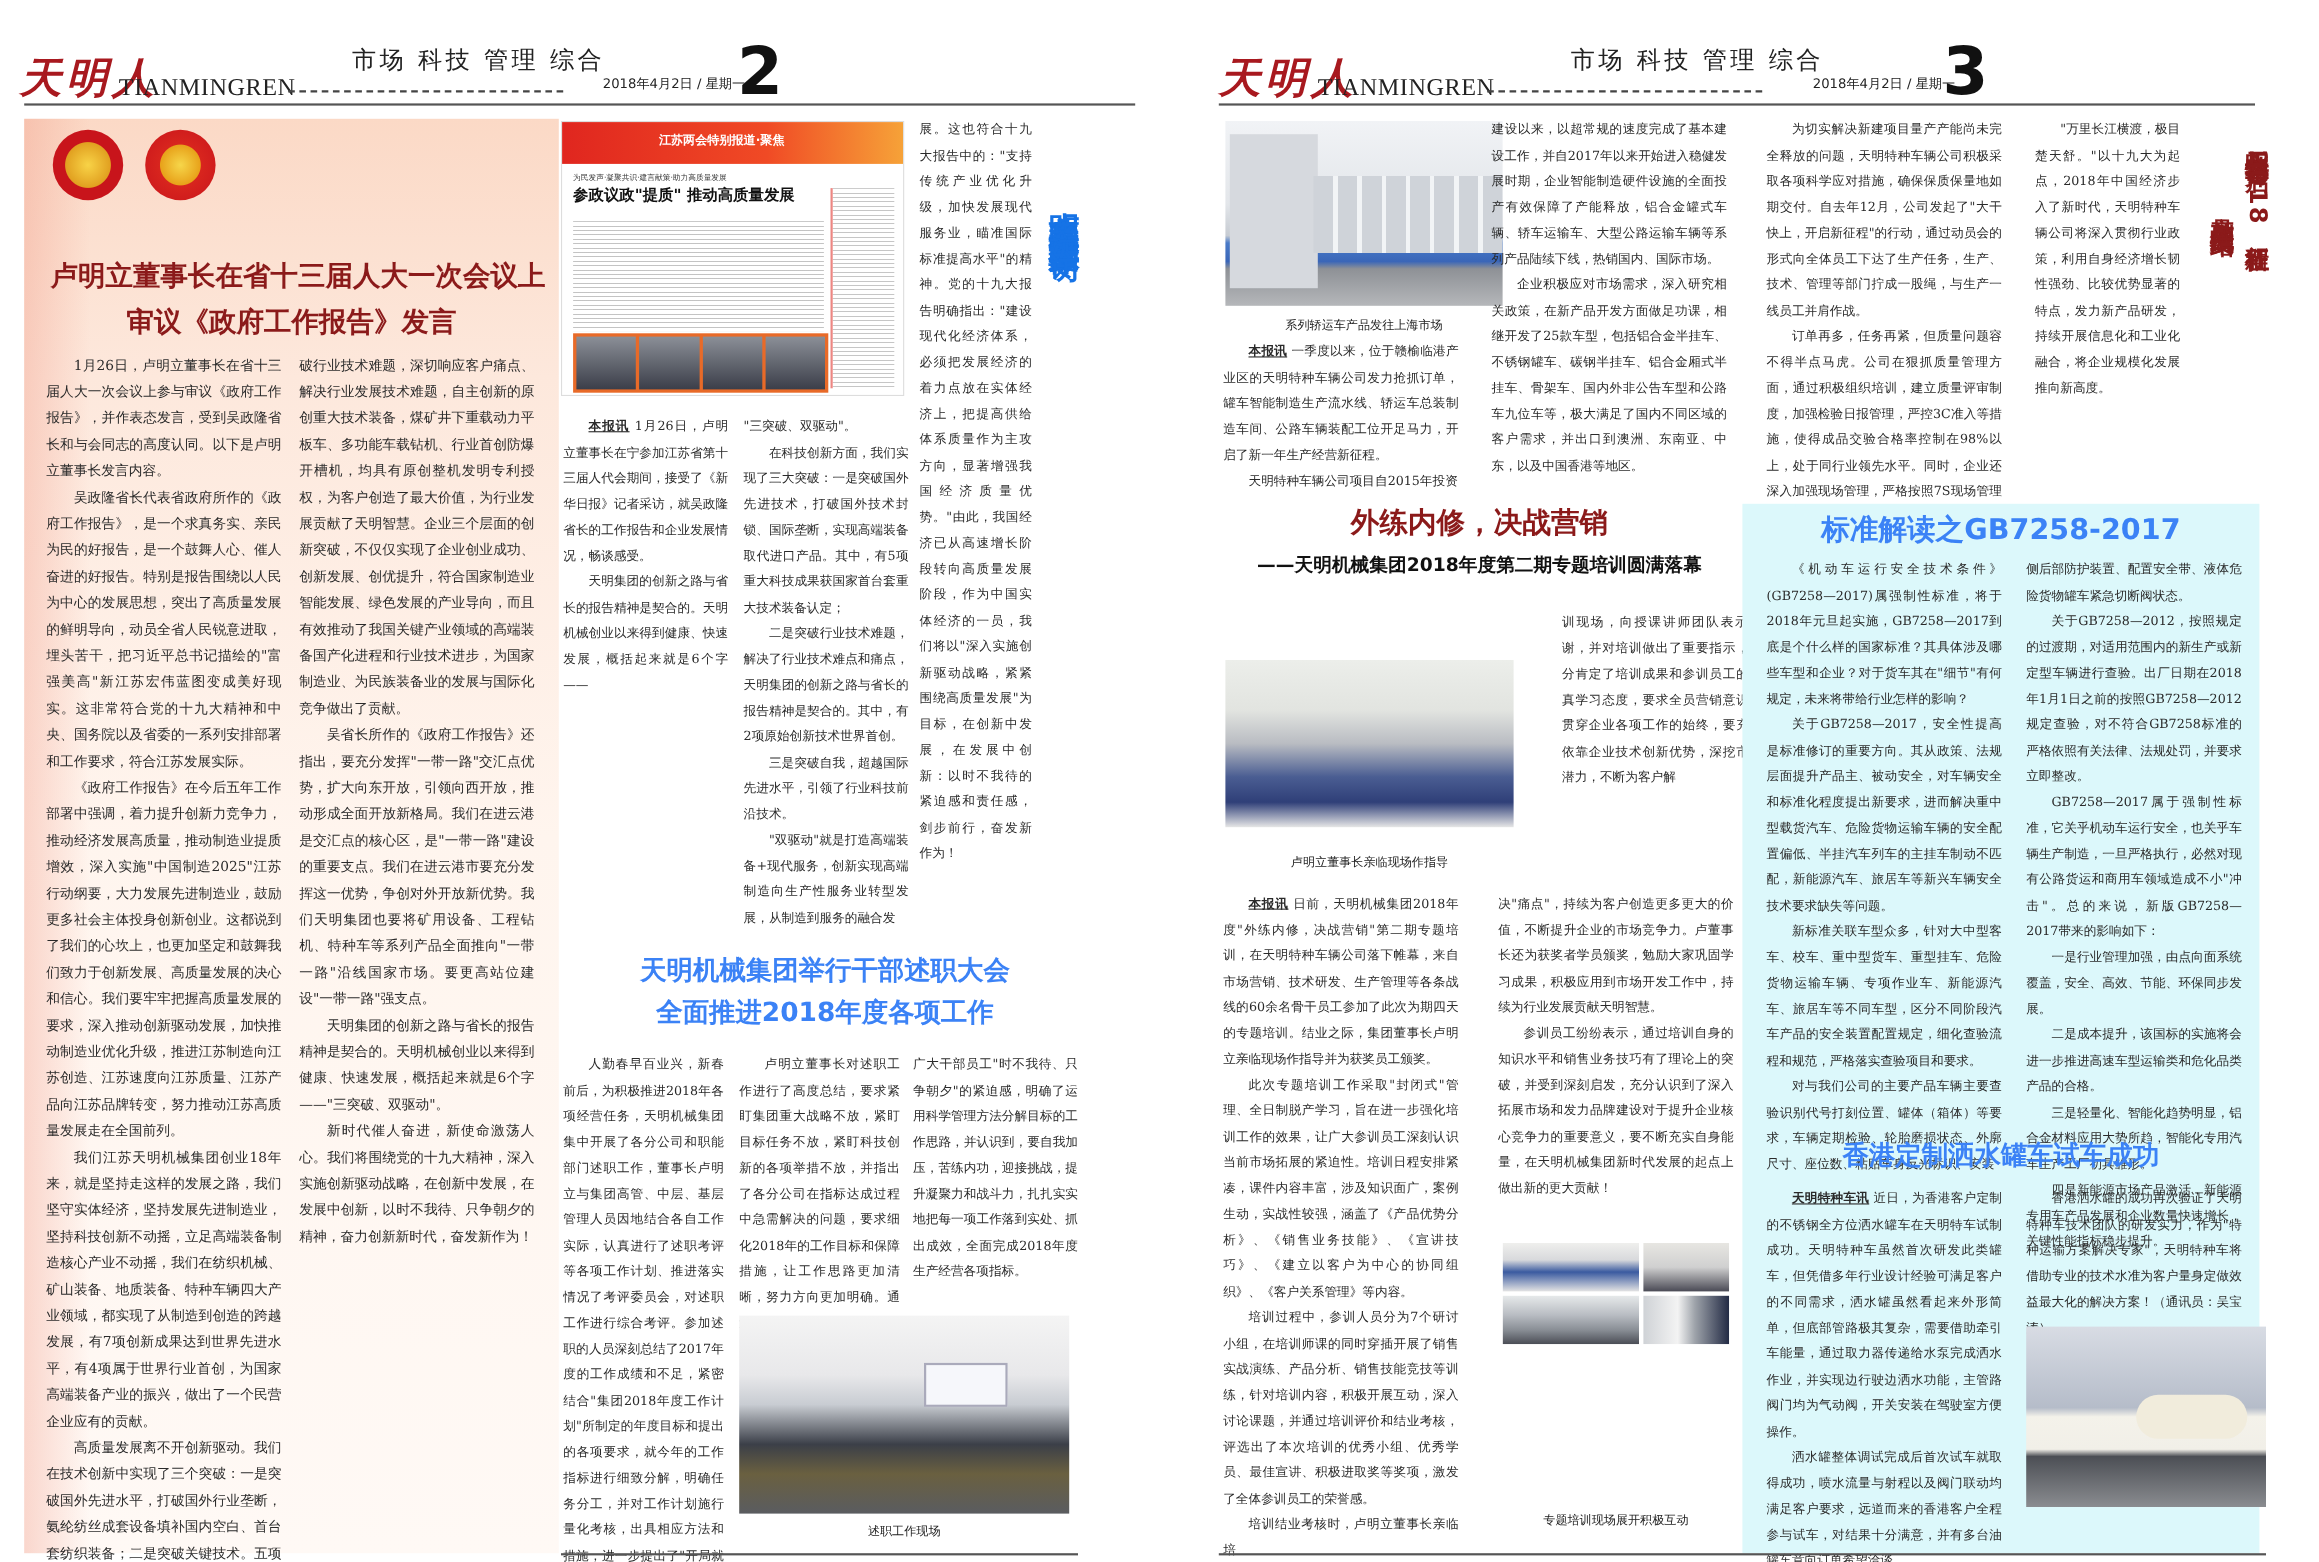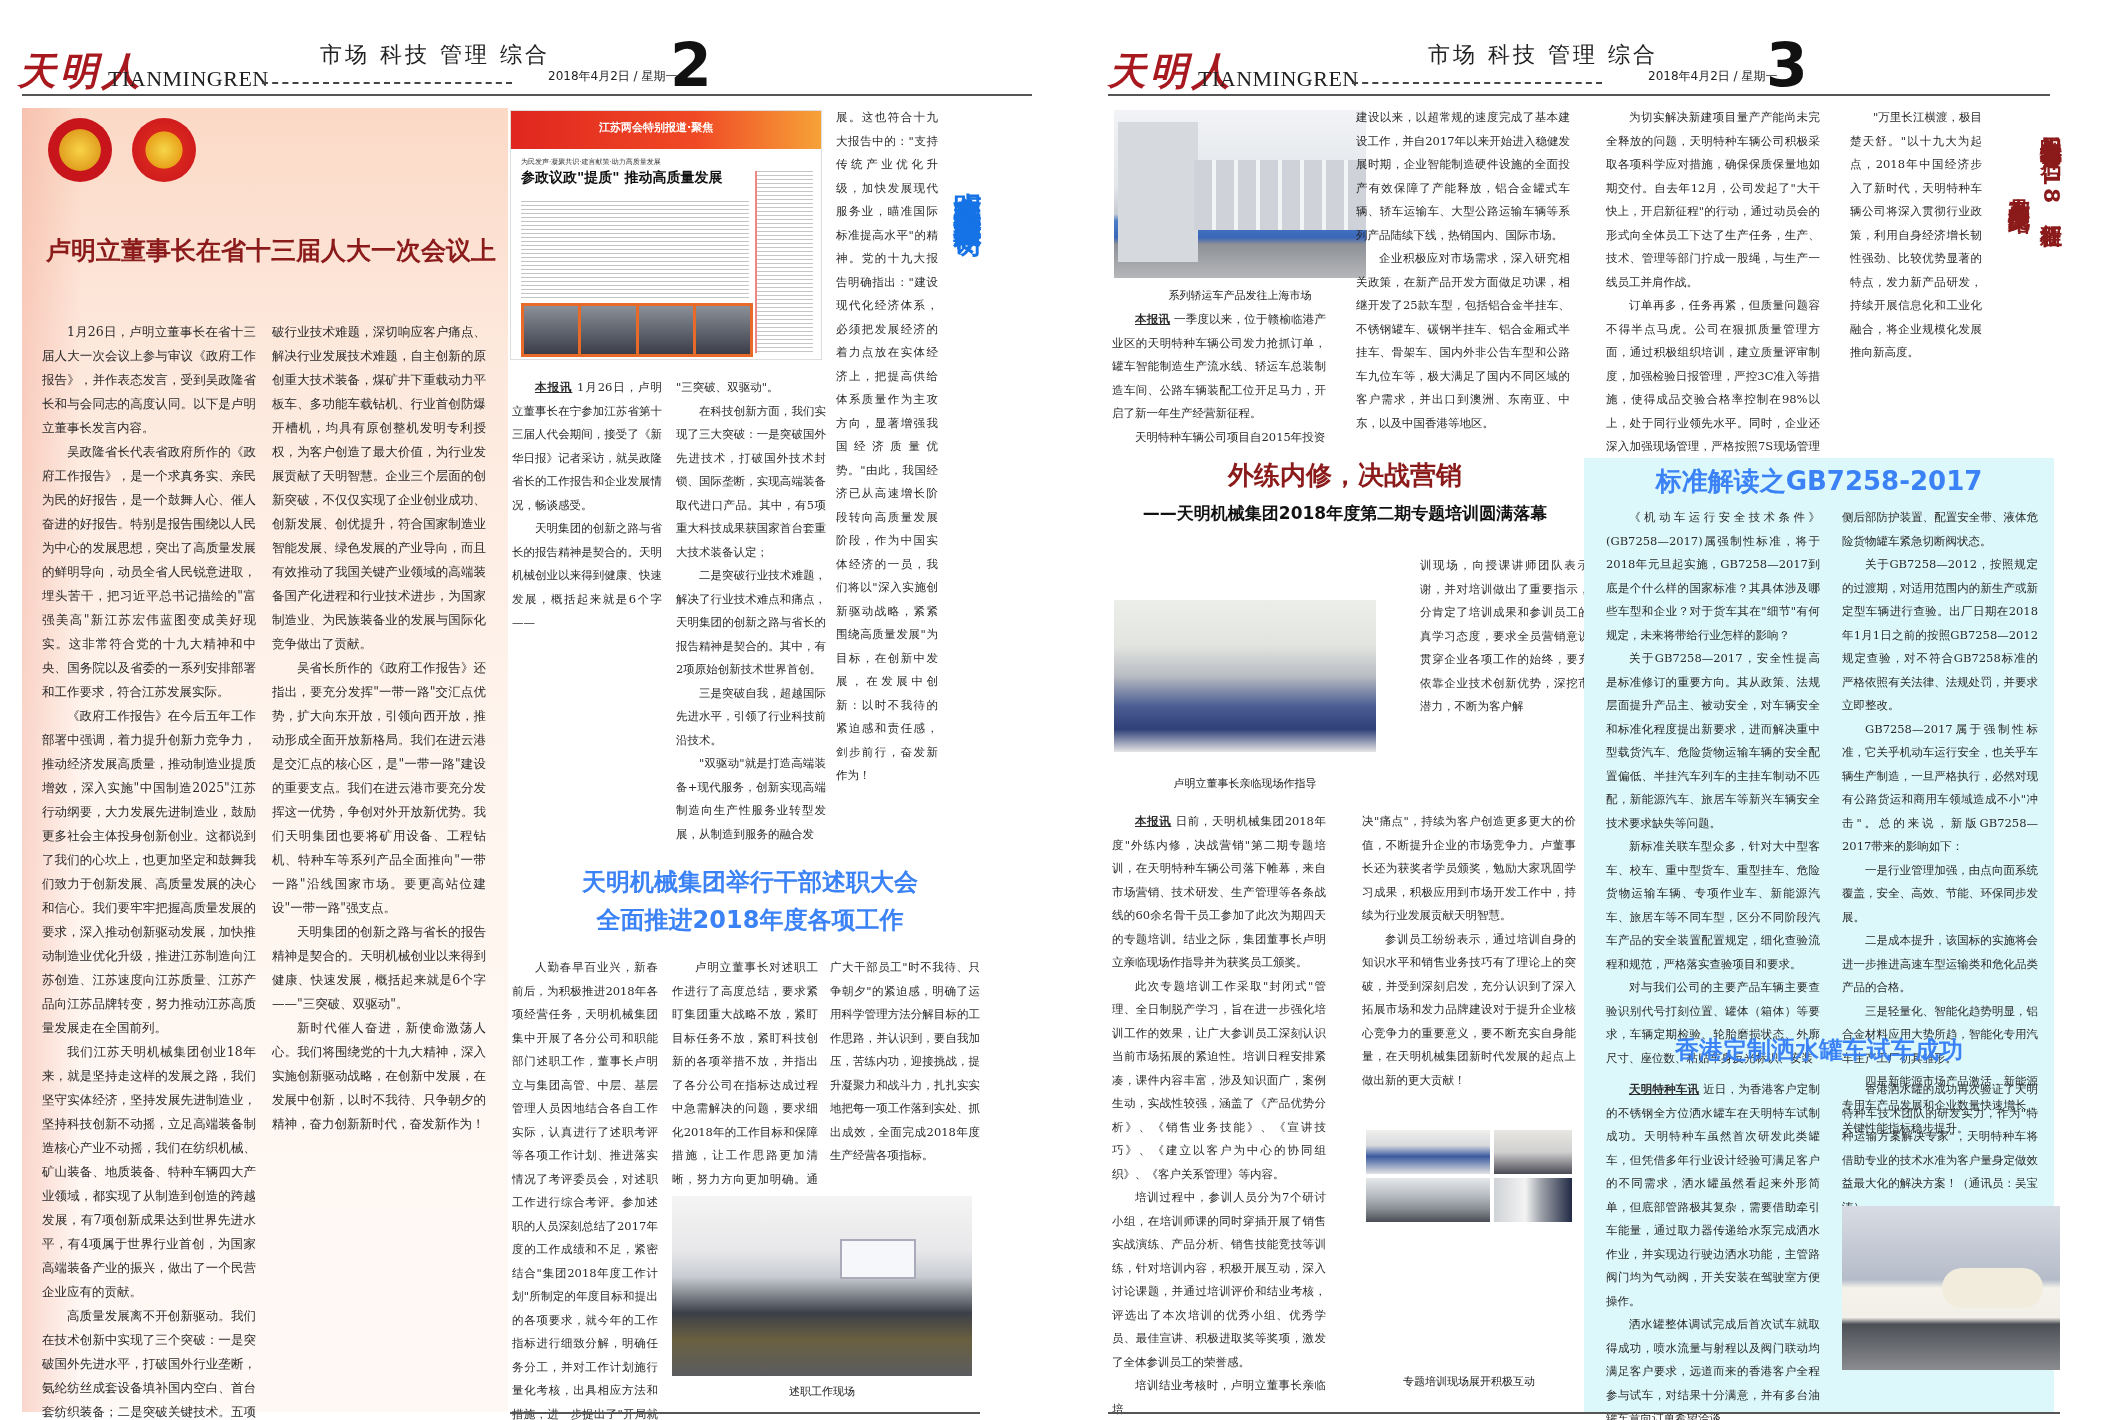--- a/index.html
+++ b/index.html
@@ -105,20 +105,21 @@
     <div class="sections">市场 科技 管理 综合</div>
     <div class="dateline">2018年4月2日 / 星期一</div>
     <div class="pagenum">2</div>
   </div>
   <div class="rule"></div>
 
   <div class="red-panel">
     <div class="emblem e1"></div>
     <div class="emblem e2"></div>
     <div class="red-title t1">卢明立董事长在省十三届人大一次会议上</div>
+    <div class="red-title t2">审议《政府工作报告》发言</div>
     <div class="col" style="left:20px;top:212px;width:214px;">
       <p>1月26日，卢明立董事长在省十三届人大一次会议上参与审议《政府工作报告》，并作表态发言，受到吴政隆省长和与会同志的高度认同。以下是卢明立董事长发言内容。</p>
       <p>吴政隆省长代表省政府所作的《政府工作报告》，是一个求真务实、亲民为民的好报告，是一个鼓舞人心、催人奋进的好报告。特别是报告围绕以人民为中心的发展思想，突出了高质量发展的鲜明导向，动员全省人民锐意进取，埋头苦干，把习近平总书记描绘的"富强美高"新江苏宏伟蓝图变成美好现实。这非常符合党的十九大精神和中央、国务院以及省委的一系列安排部署和工作要求，符合江苏发展实际。</p>
       <p>《政府工作报告》在今后五年工作部署中强调，着力提升创新力竞争力，推动经济发展高质量，推动制造业提质增效，深入实施"中国制造2025"江苏行动纲要，大力发展先进制造业，鼓励更多社会主体投身创新创业。这都说到了我们的心坎上，也更加坚定和鼓舞我们致力于创新发展、高质量发展的决心和信心。我们要牢牢把握高质量发展的要求，深入推动创新驱动发展，加快推动制造业优化升级，推进江苏制造向江苏创造、江苏速度向江苏质量、江苏产品向江苏品牌转变，努力推动江苏高质量发展走在全国前列。</p>
       <p>我们江苏天明机械集团创业18年来，就是坚持走这样的发展之路，我们坚守实体经济，坚持发展先进制造业，坚持科技创新不动摇，立足高端装备制造核心产业不动摇，我们在纺织机械、矿山装备、地质装备、特种车辆四大产业领域，都实现了从制造到创造的跨越发展，有7项创新成果达到世界先进水平，有4项属于世界行业首创，为国家高端装备产业的振兴，做出了一个民营企业应有的贡献。</p>
       <p>高质量发展离不开创新驱动。我们在技术创新中实现了三个突破：一是突破国外先进水平，打破国外行业垄断，氨纶纺丝成套设备填补国内空白、首台套纺织装备；二是突破关键技术。五项重大科技成果获国家首台套重大技术装备认定，三是突破行业技术难题。</p>
     </div>
     <div class="col" style="left:250px;top:212px;width:214px;">
       <p style="text-indent:0">破行业技术难题，深切响应客户痛点、解决行业发展技术难题，自主创新的原创重大技术装备，煤矿井下重载动力平板车、多功能车载钻机、行业首创防爆开槽机，均具有原创整机发明专利授权，为客户创造了最大价值，为行业发展贡献了天明智慧。企业三个层面的创新突破，不仅仅实现了企业创业成功、创新发展、创优提升，符合国家制造业智能发展、绿色发展的产业导向，而且有效推动了我国关键产业领域的高端装备国产化进程和行业技术进步，为国家制造业、为民族装备业的发展与国际化竞争做出了贡献。</p>
       <p>吴省长所作的《政府工作报告》还指出，要充分发挥"一带一路"交汇点优势，扩大向东开放，引领向西开放，推动形成全面开放新格局。我们在进云港是交汇点的核心区，是"一带一路"建设的重要支点。我们在进云港市要充分发挥这一优势，争创对外开放新优势。我们天明集团也要将矿用设备、工程钻机、特种车等系列产品全面推向"一带一路"沿线国家市场。要更高站位建设"一带一路"强支点。</p>

